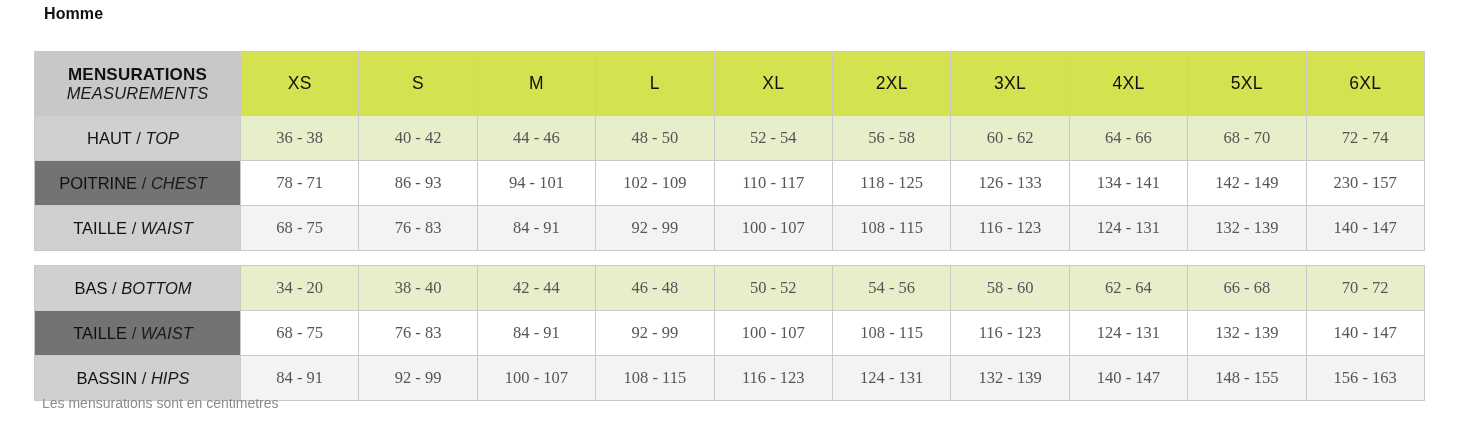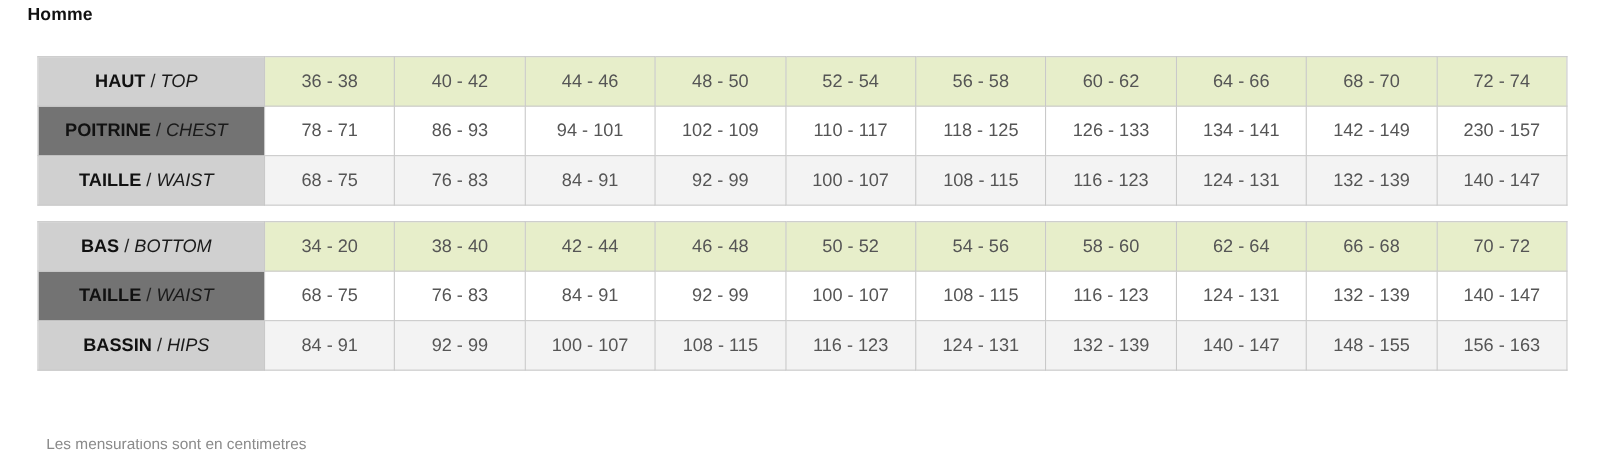--- a/index.html
+++ b/index.html
@@ -10,21 +10,21 @@
   body {
     width: 1462px;
     height: 423px;
     font-family: "Liberation Sans", sans-serif;
     overflow: hidden;
     position: relative;
   }
 
   .page-title {
     position: absolute;
-    left: 25px;
+    left: 44px;
     top: 5px;
     font-size: 16px;
     font-weight: bold;
     color: #111111;
     letter-spacing: 0.1px;
   }
 
   .chart-wrap {
     position: absolute;
     left: 34px;
@@ -56,21 +56,21 @@
   .lbl {
     background: #737373;
     color: #111111;
     font-size: 16.5px;
     text-align: right;
     padding-right: 9px !important;
     white-space: nowrap;
   }
   .lbl.alt { background: #d0d0d0; }
   .lbl .fr {
-    font-weight: bold;
+    font-weight: normal;
   }
   .lbl .sep {
     font-weight: normal;
     color: #222;
   }
   .lbl .en {
     font-style: italic;
     font-weight: normal;
     color: #1a1a1a;
   }
@@ -106,20 +106,21 @@
     font-size: 17.5px;
     height: 63px;
     letter-spacing: 0.3px;
   }
 
   
   .cell {
     font-size: 16.5px;
     color: #555555;
     height: 44px;
+    font-family: Liberation Serif, serif;
   }
   .cell.green { background: #e7eeca; }
   .cell.white { background: #ffffff; }
   .cell.gray  { background: #f3f3f3; }
 
   .row-gap {
     height: 14px;
     background: #ffffff;
   }
 
@@ -151,20 +152,36 @@
         <col class="size-col">
         <col class="size-col">
         <col class="size-col">
         <col class="size-col">
         <col class="size-col">
         <col class="size-col">
         <col class="size-col">
         <col class="size-col">
       </colgroup>
     <tbody id="table-body">
+        <tr>
+          <th class="lbl corner">
+            <span class="fr">MENSURATIONS</span>
+            <span class="en">MEASUREMENTS</span>
+          </th>
+          <th class="size-head">XS</th>
+          <th class="size-head">S</th>
+          <th class="size-head">M</th>
+          <th class="size-head">L</th>
+          <th class="size-head">XL</th>
+          <th class="size-head">2XL</th>
+          <th class="size-head">3XL</th>
+          <th class="size-head">4XL</th>
+          <th class="size-head">5XL</th>
+          <th class="size-head">6XL</th>
+        </tr>
         <tr>
           <td class="lbl alt"><span class="fr">HAUT</span><span class="sep"> / </span><span class="en">TOP</span></td>
           <td class="cell green">36 - 38</td>
           <td class="cell green">40 - 42</td>
           <td class="cell green">44 - 46</td>
           <td class="cell green">48 - 50</td>
           <td class="cell green">52 - 54</td>
           <td class="cell green">56 - 58</td>
           <td class="cell green">60 - 62</td>
           <td class="cell green">64 - 66</td>

